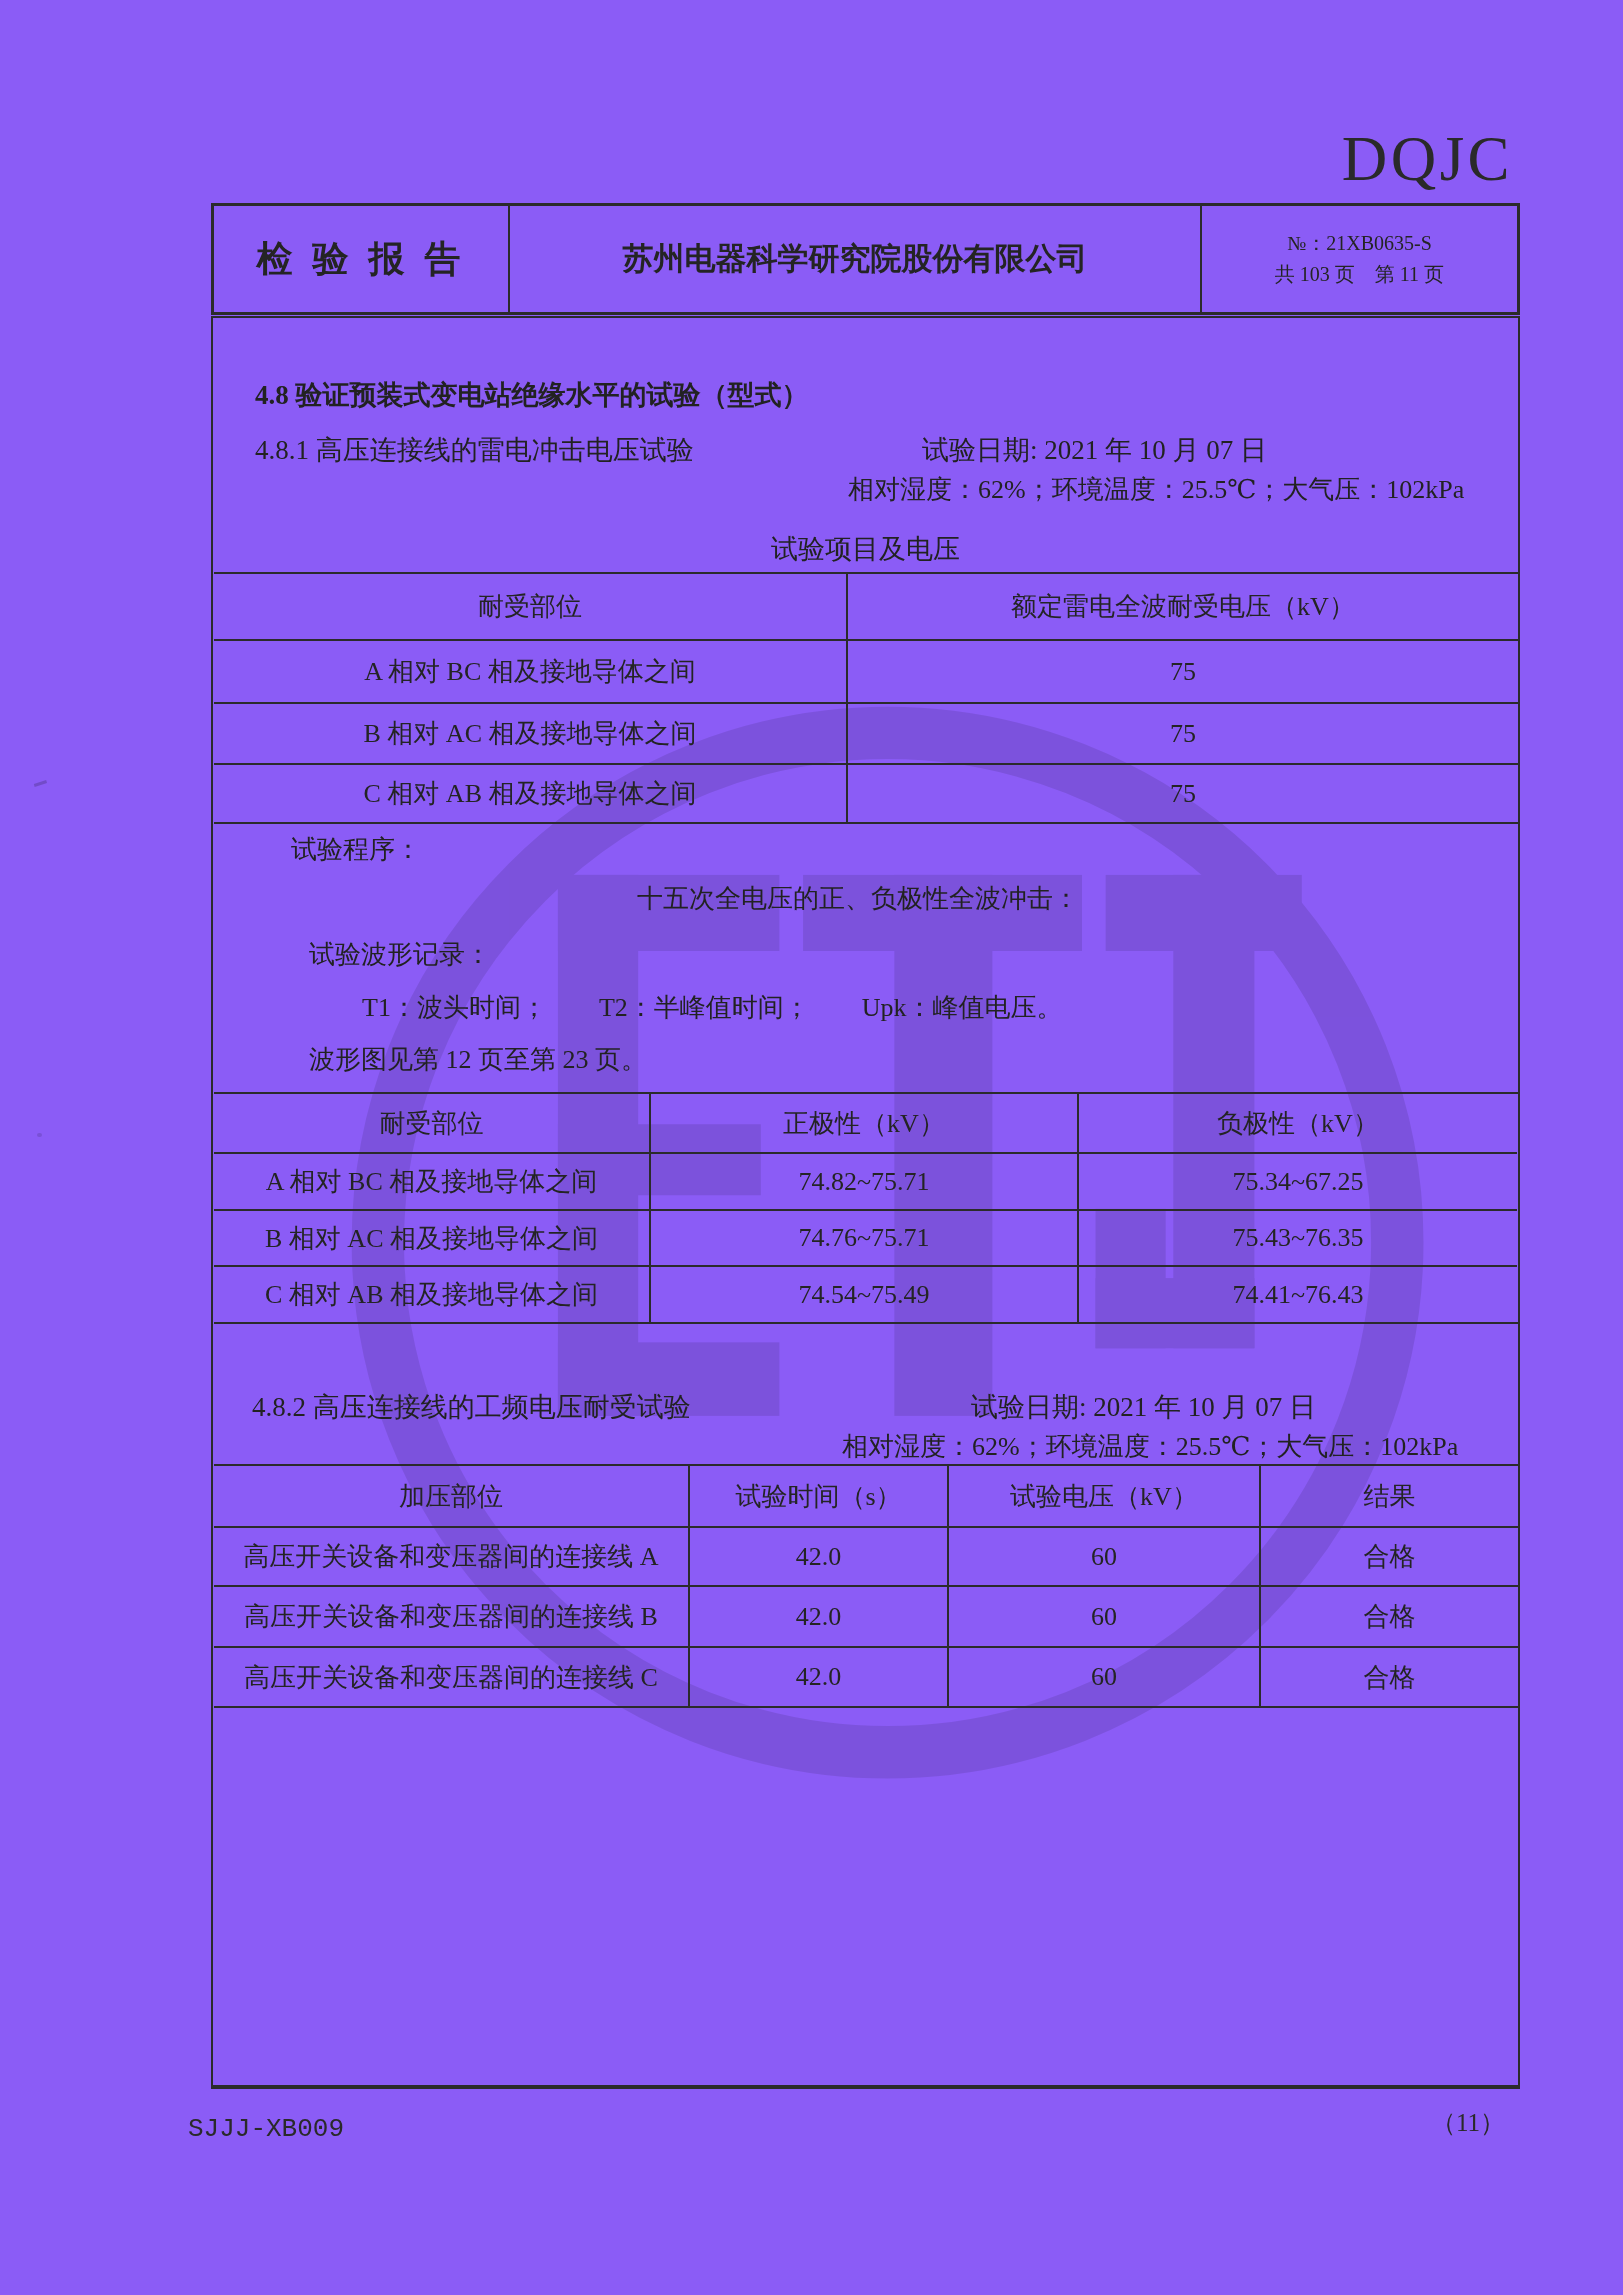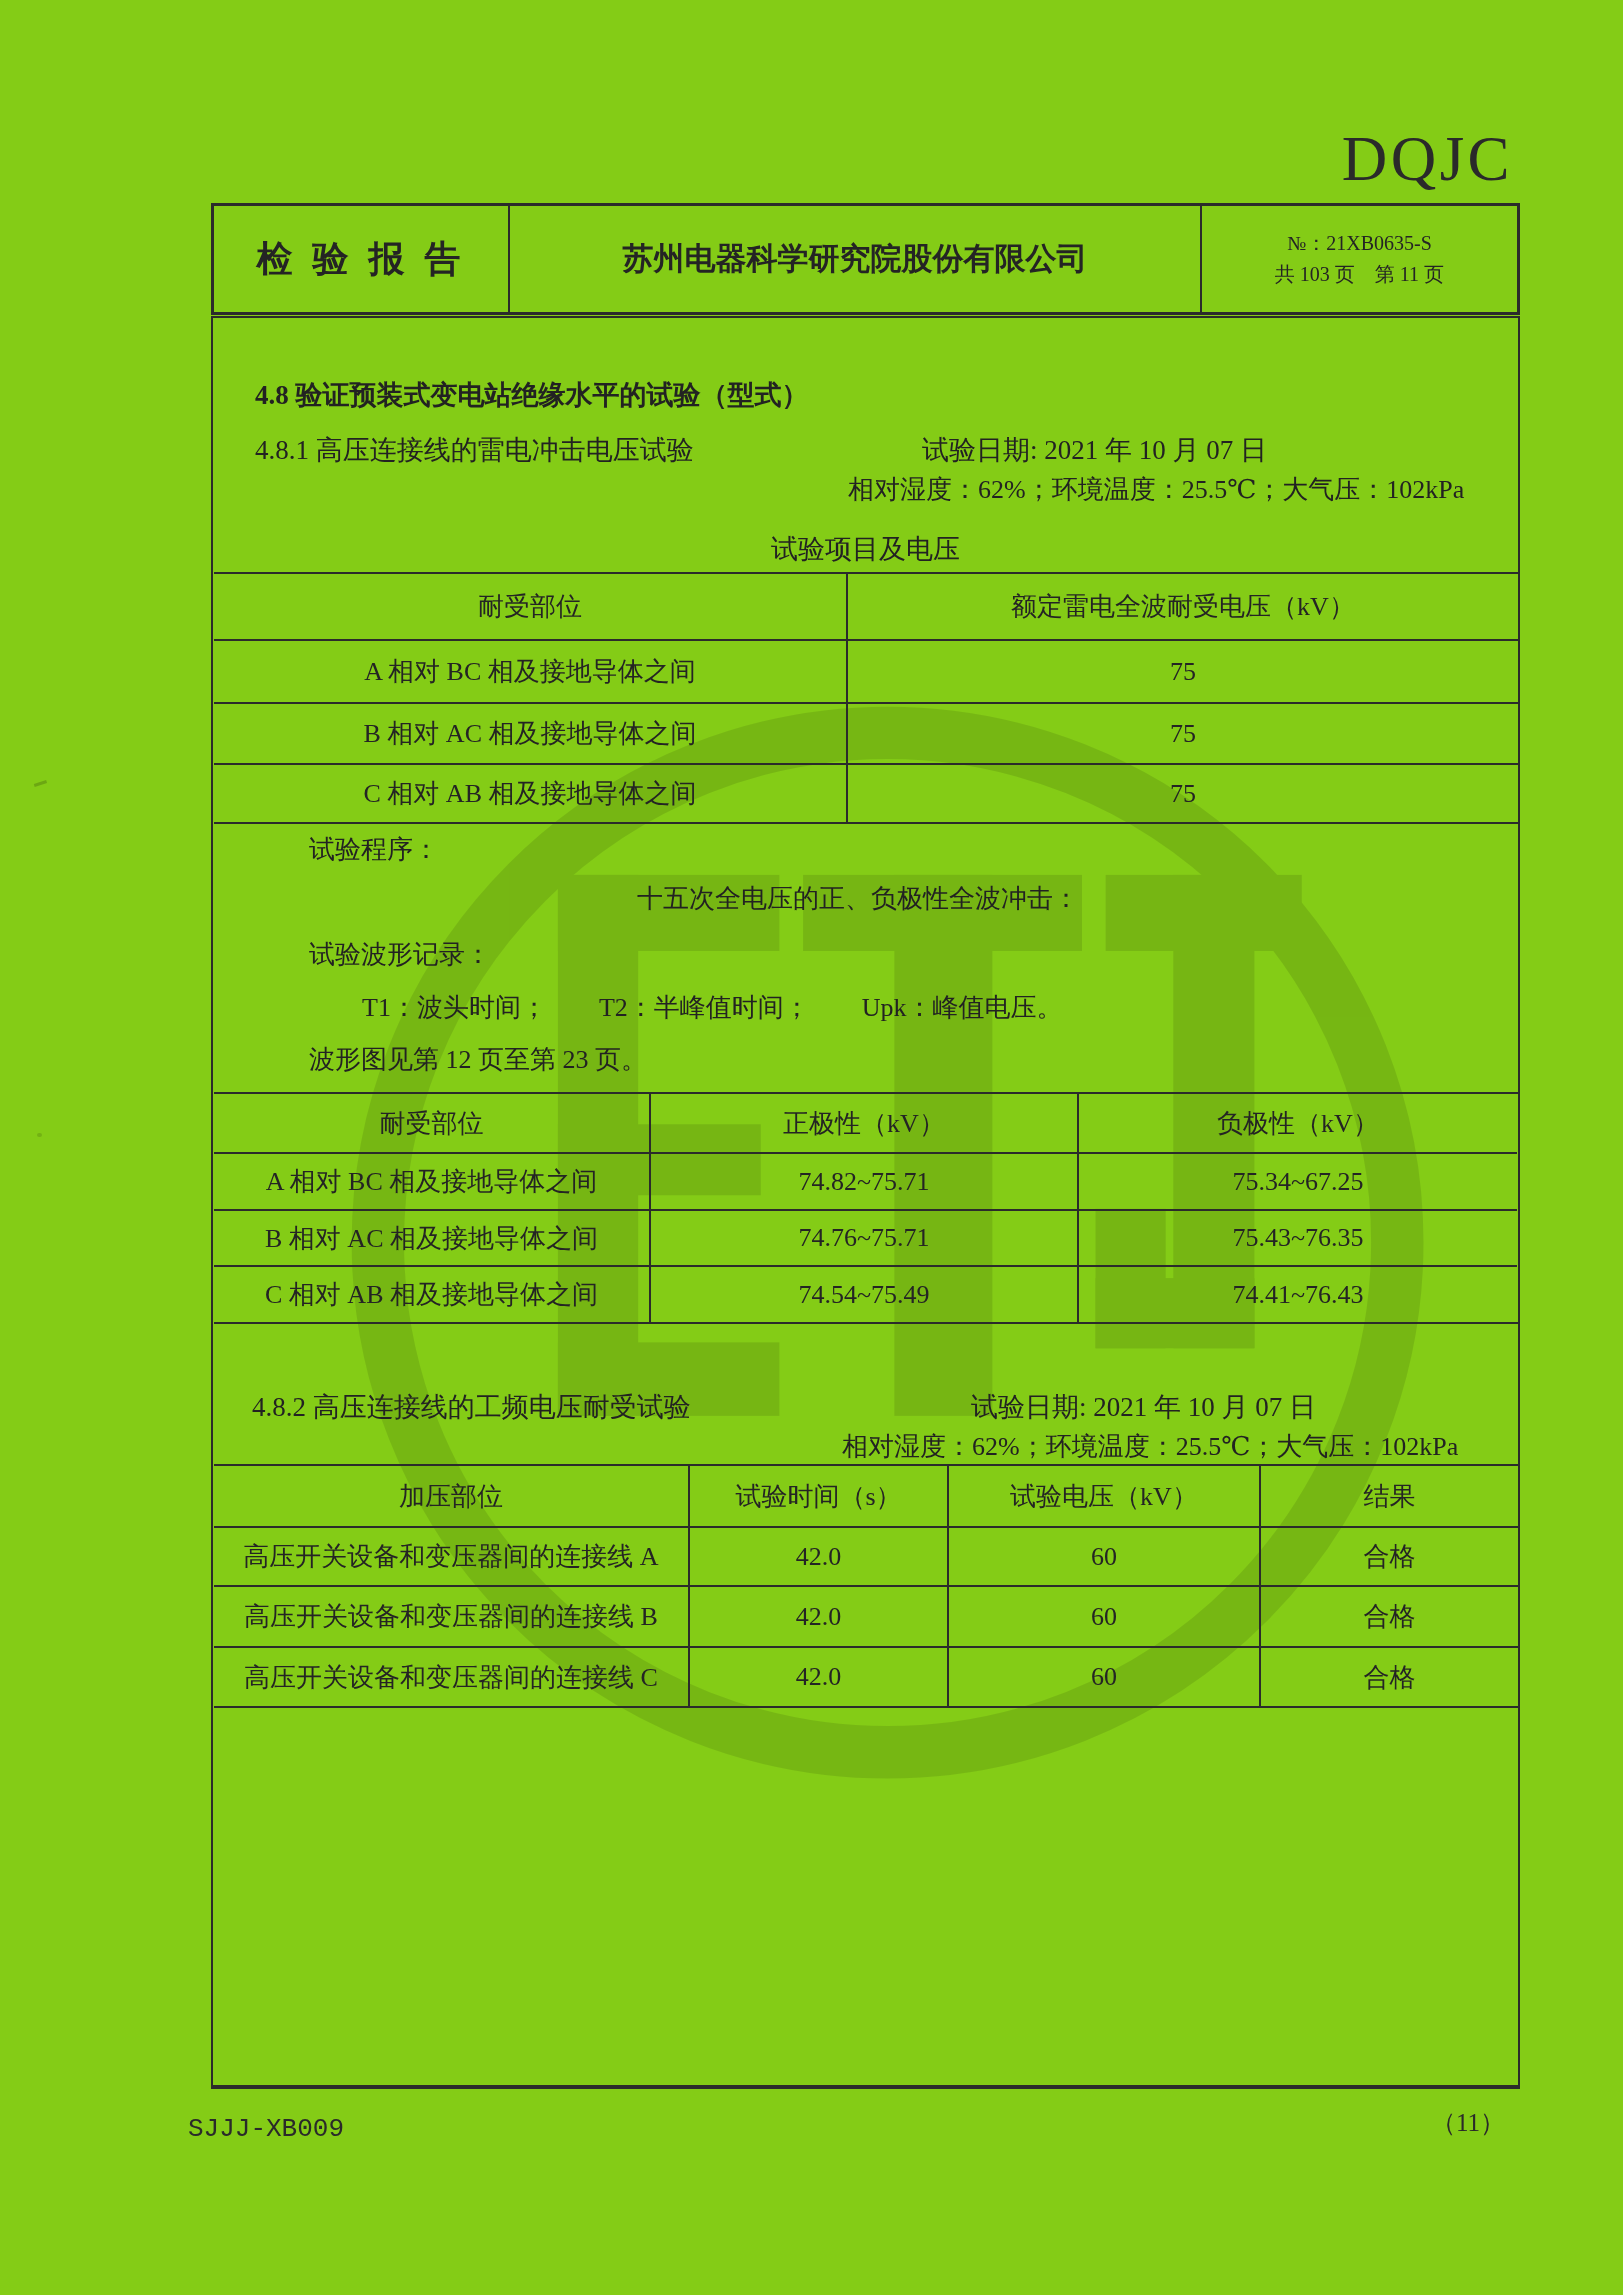--- a/index.html
+++ b/index.html
@@ -1,19 +1,19 @@
 <!DOCTYPE html>
 <html style="font-size:13.5px"><head>
 <meta charset="utf-8">
 <style>
   html,body{margin:0;padding:0;background:#e8e8e8;}
   .page{
     position:relative;
     width:1623px;height:2295px;
-    background:#84cc16;
+    background:#8b5cf6;
     overflow:hidden;
     font-family:"Liberation Serif","DejaVu Serif",serif;
     color:#222;
   }
   .abs{position:absolute;line-height:1.15;white-space:nowrap;}
 
   
   .watermark{position:absolute;left:0;top:0;z-index:0;pointer-events:none;}
 
   
@@ -125,21 +125,21 @@
     <div class="cell bt">A 相对 BC 相及接地导体之间</div>
     <div class="cell bt bl">75</div>
 
     <div class="cell bt">B 相对 AC 相及接地导体之间</div>
     <div class="cell bt bl">75</div>
 
     <div class="cell bt">C 相对 AB 相及接地导体之间</div>
     <div class="cell bt bl">75</div>
   </div>
 
-  <div class="abs txt31" style="left:309px;top:835px;">试验程序：</div>
+  <div class="abs txt31" style="left:291px;top:835px;">试验程序：</div>
   <div class="abs txt31" style="left:637px;top:884px;">十五次全电压的正、负极性全波冲击：</div>
   <div class="abs txt31" style="left:309px;top:940px;">试验波形记录：</div>
   <div class="abs txt31" style="left:362px;top:993px;">T1：波头时间；　　T2：半峰值时间；　　Upk：峰值电压。</div>
   <div class="abs txt31" style="left:309px;top:1045px;">波形图见第 12 页至第 23 页。</div>
 
   <div class="tbl t-impulse">
     <div class="cell">耐受部位</div>
     <div class="cell bl">正极性（kV）</div>
     <div class="cell bl">负极性（kV）</div>
 

